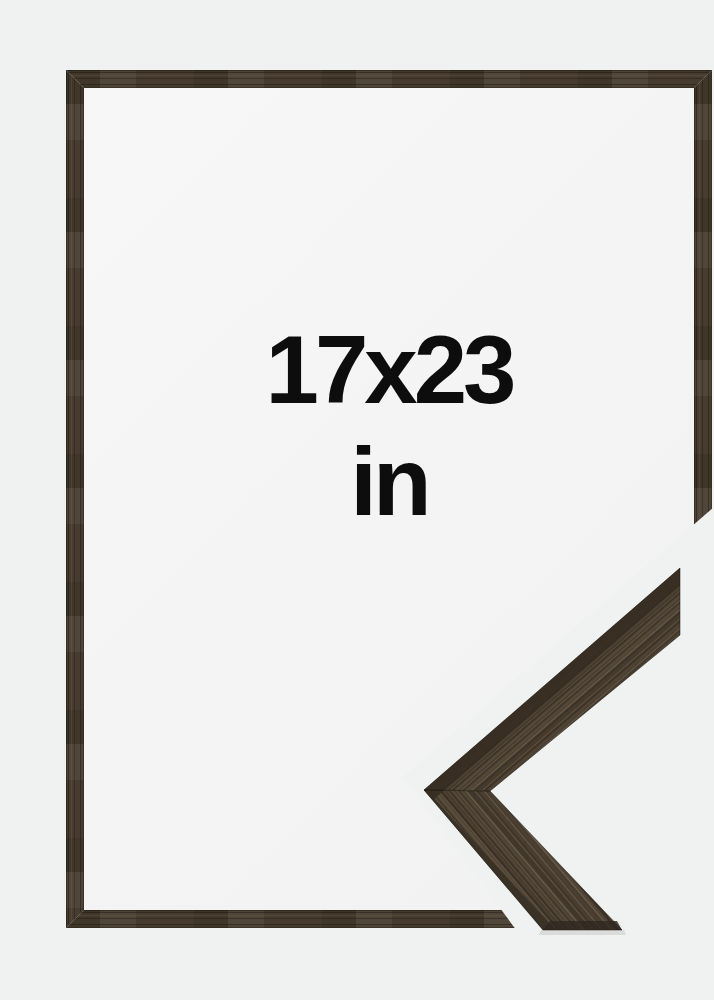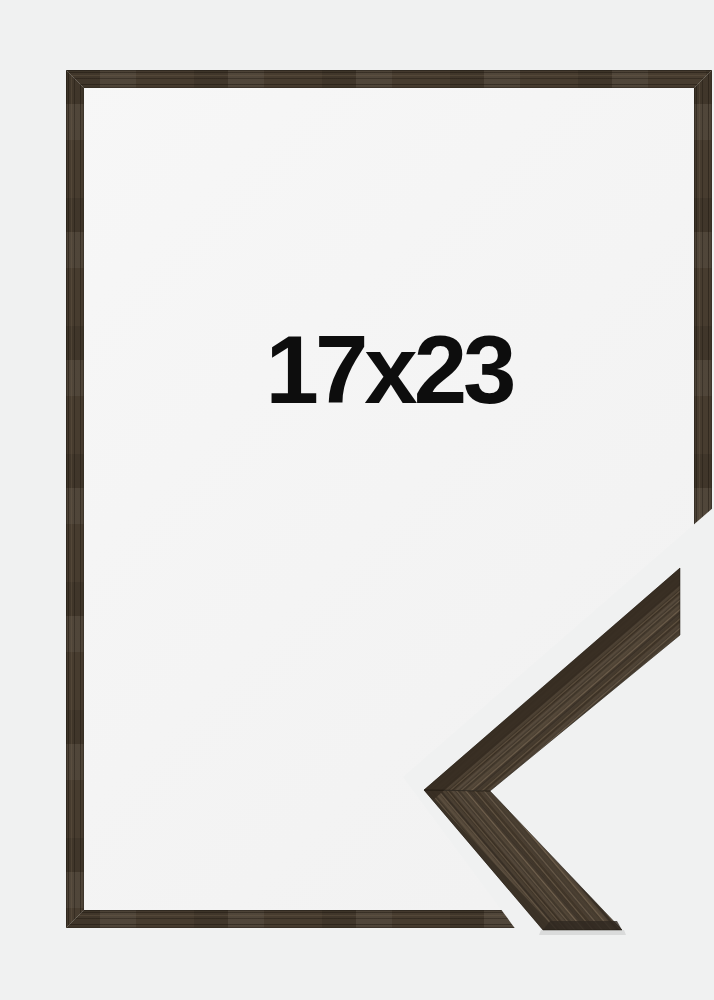--- a/index.html
+++ b/index.html
@@ -76,20 +76,21 @@
 <div class="stage">
 
   <div class="frame">
     <div class="border h top"></div>
     <div class="border v left"></div>
     <div class="border v right"></div>
     <div class="border h bottom"></div>
 
     <div class="size-text">
       <div>17x23</div>
+      <div>in</div>
     </div>
   </div>
 
   <svg class="corner" viewBox="366 480 348 520" xmlns="http://www.w3.org/2000/svg" aria-hidden="true">
     <defs>
       <linearGradient id="gTop" gradientUnits="userSpaceOnUse" x1="424" y1="790" x2="438.4" y2="806.6" spreadMethod="repeat">
         <stop offset="0" stop-color="#5f5243"></stop>
         <stop offset="0.2" stop-color="#4b4032"></stop>
         <stop offset="0.4" stop-color="#6a5b49"></stop>
         <stop offset="0.55" stop-color="#3f352a"></stop>

